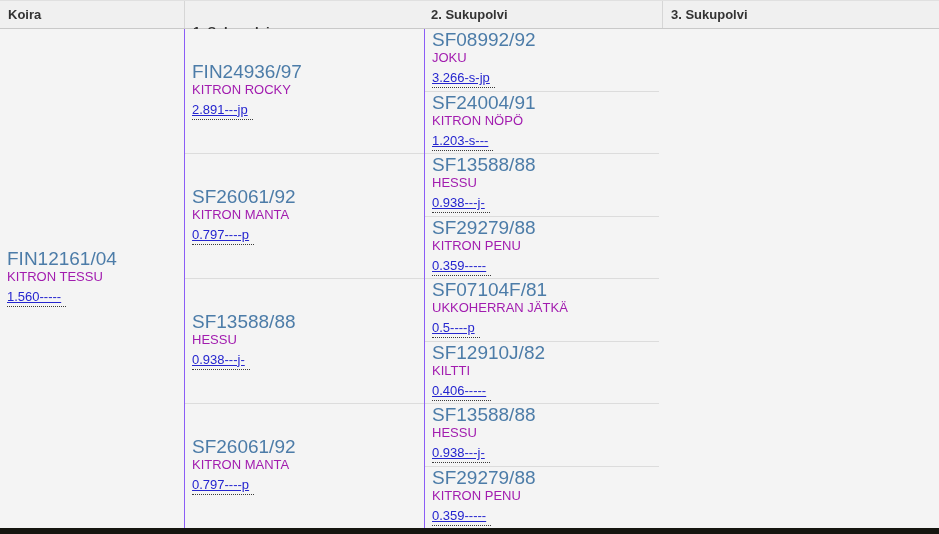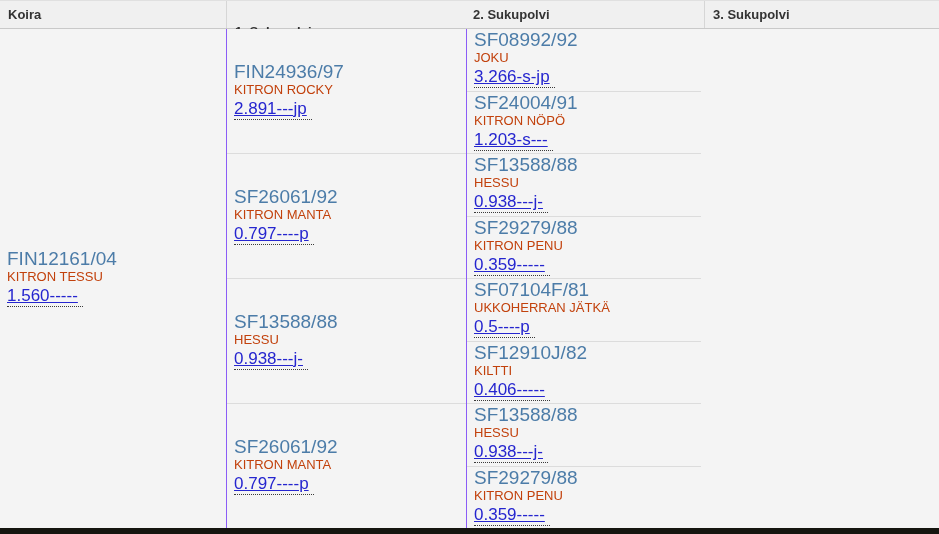--- a/index.html
+++ b/index.html
@@ -28,51 +28,51 @@
     font-size: 13px; font-weight: bold; color: #333;
     border-right: 1px solid #d6d6d6;
   }
   .header-cell:last-child { border-right: none; }
   .body-row { display: flex; flex: 1; min-height: 0; }
   .gen-col {
     display: flex; flex-direction: column;
     border-right: 1px solid #8b5cf6;
   }
   .gen-col:last-child { border-right: none; }
-  .w0 { width: 227px; }
+  .w0 { width: 185px; }
   .w1 { width: 238px; margin-top: 30px; }
   .w2 { width: 240px; }
   .w3 { width: 234px; }
   .cell {
     flex: 1 1 0;
     display: flex; flex-direction: column; justify-content: center;
     align-items: flex-start;
     padding-left: 7px;
     background: #f4f4f4;
     border-bottom: 1px solid #dcdcdc;
     overflow: hidden;
   }
   .gen-col .cell:last-child { border-bottom: none; }
   .reg-link {
     font-size: 19px; line-height: 18px;
     color: #4c7ca8; text-decoration: none; cursor: pointer;
   }
   .dog-name {
     font-size: 13px; line-height: 18px;
-    color: #c2410c;
+    color: #a21caf;
   }
   .coeff-link {
     display: inline-block;
     margin-top: 1px;
     padding-right: 5px; padding-bottom: 1px;
     border-bottom: 1px dotted #3a3a3a;
     cursor: pointer; text-decoration: none;
   }
   .coeff-text {
-    font-size: 17px; line-height: 16px;
+    font-size: 13px; line-height: 16px;
     color: #2525cf; text-decoration: underline;
   }
   .photo-strip {
     width: 939px; height: 6px;
     background: repeating-linear-gradient(90deg,
       #14130d 0px, #2b2a1c 9px, #0e1013 17px, #3a3а26 24px,
       #1c1e14 31px, #0a0a08 40px, #33301f 49px, #121410 58px,
       #24251a 66px, #0d0f0c 75px);
     background-color: #15150f;
   }

